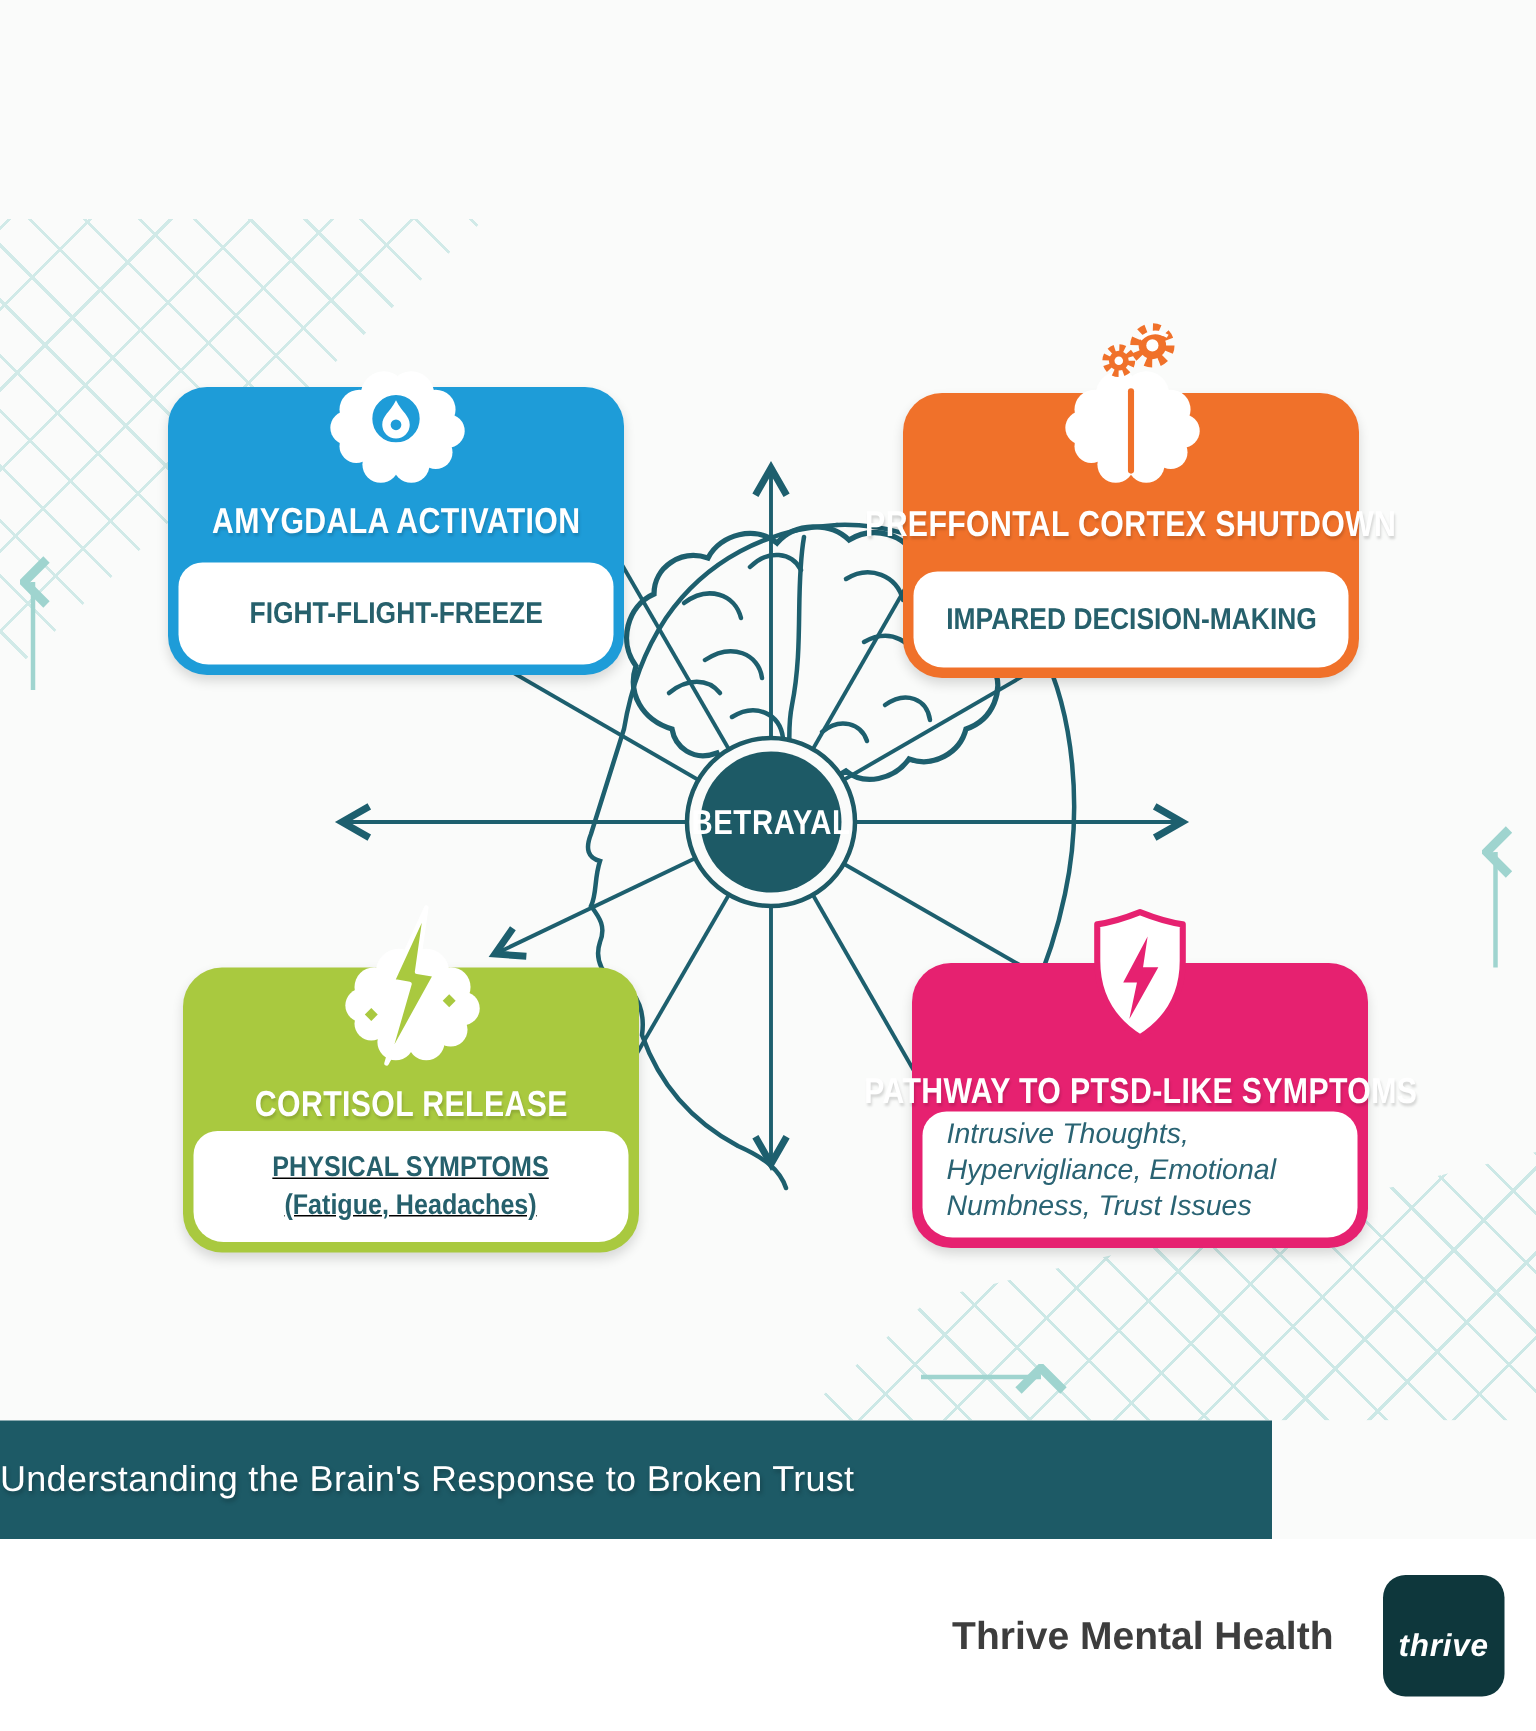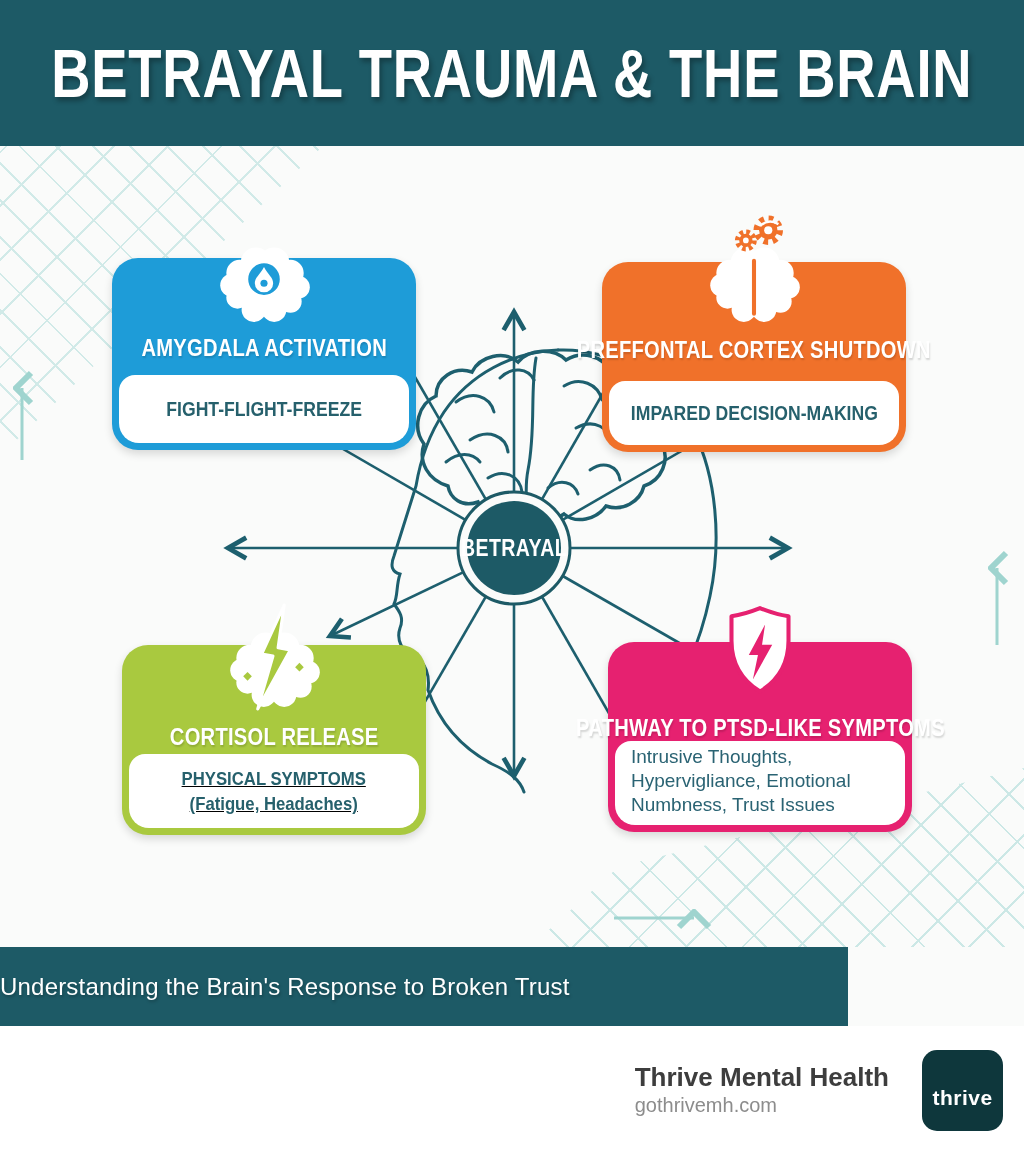--- a/index.html
+++ b/index.html
@@ -53,21 +53,21 @@
   .card-orange .card-title{top:74px;}
   .card-green  .card-title{top:78px;}
   .card-pink   .card-title{top:72px;}
 
   .card-panel{position:absolute;left:7px;right:7px;bottom:7px;background:#ffffff;
               border-radius:16px 16px 20px 20px;display:flex;
               align-items:center;justify-content:center;}
   .card-blue   .card-panel{height:68px;}
   .card-orange .card-panel{height:64px;}
   .card-green  .card-panel{height:74px;text-decoration:underline;}
-  .card-pink   .card-panel{height:84px;align-items:flex-start;justify-content:center;}
+  .card-pink   .card-panel{height:84px;align-items:flex-start;justify-content:center;font-style:italic;}
 
   .card-body{color:#26606C;text-align:center;font-weight:bold;font-size:20px;
              line-height:25px;white-space:pre-line;transform:scaleX(0.88);}
   .card-green .card-body{font-size:19px;}
   .card-pink  .card-body{transform:none;font-weight:normal;font-size:19px;line-height:24px;
              text-align:left;padding:4px 10px 0 16px;color:#2A6373;}
 
   
   .banner{position:absolute;left:0;top:947px;width:848px;height:79px;background:#1D5A66;
           display:flex;align-items:center;z-index:5;}
@@ -75,30 +75,27 @@
           text-shadow:1px 2px 3px rgba(0,0,0,0.25);}
 
   
   .footer{position:absolute;left:0;top:1026px;width:1024px;height:128px;background:#ffffff;
           display:flex;align-items:center;justify-content:flex-end;z-index:5;}
   .brand-block{margin-right:33px;}
   .brand-name{color:#3D3D3D;font-size:26px;font-weight:bold;line-height:30px;}
   .brand-site{color:#8C8C8C;font-size:20px;line-height:26px;}
   .logo-box{width:81px;height:81px;background:#0E373C;border-radius:15px;margin-right:21px;
             display:flex;align-items:center;justify-content:center;}
-  .logo-text{color:#ffffff;font-size:21px;font-weight:bold;letter-spacing:0.5px;margin-top:16px;}
+  .logo-text{color:#ffffff;font-size:21px;font-weight:bold;font-style:italic;letter-spacing:0.5px;margin-top:16px;}
 </style>
 </head>
 <body>
 
 <div class="page">
 
-  <div class="header">
-    <div class="header-title">BETRAYAL TRAUMA &amp; THE BRAIN</div>
-  </div>
 
   <div class="pattern pattern-tl"></div>
   <div class="pattern pattern-br"></div>
 
   <svg class="bg-arrows" width="1024" height="801" viewBox="0 146 1024 801">
     <defs>
       <marker id="ahl" markerWidth="12" markerHeight="12" refX="6" refY="3" orient="auto">
         <path d="M1,6 L6,1 L11,6" fill="none" stroke="#9FD4CF" stroke-width="2"></path>
       </marker>
     </defs>
@@ -263,20 +260,19 @@
     </div>
   </div>
 
   <div class="banner">
     <div class="banner-text">Understanding the Brain's Response to Broken Trust</div>
   </div>
 
   <div class="footer">
     <div class="brand-block">
       <div class="brand-name">Thrive Mental Health</div>
-      <div class="brand-site">gothrivemh.com</div>
     </div>
     <div class="logo-box">
       <span class="logo-text">thrive</span>
     </div>
   </div>
 
 </div>
 
 </body></html>

